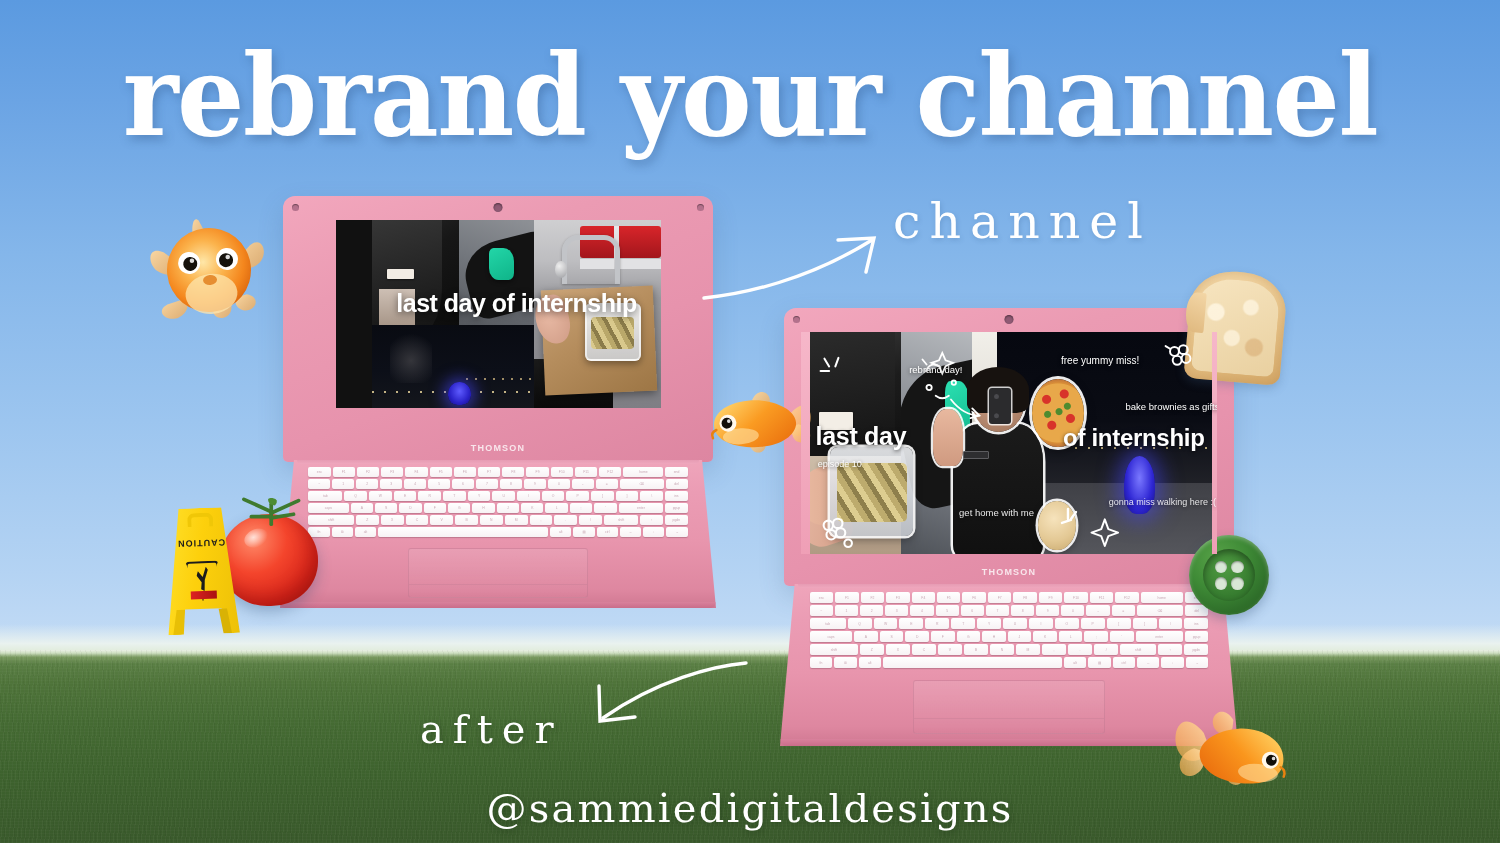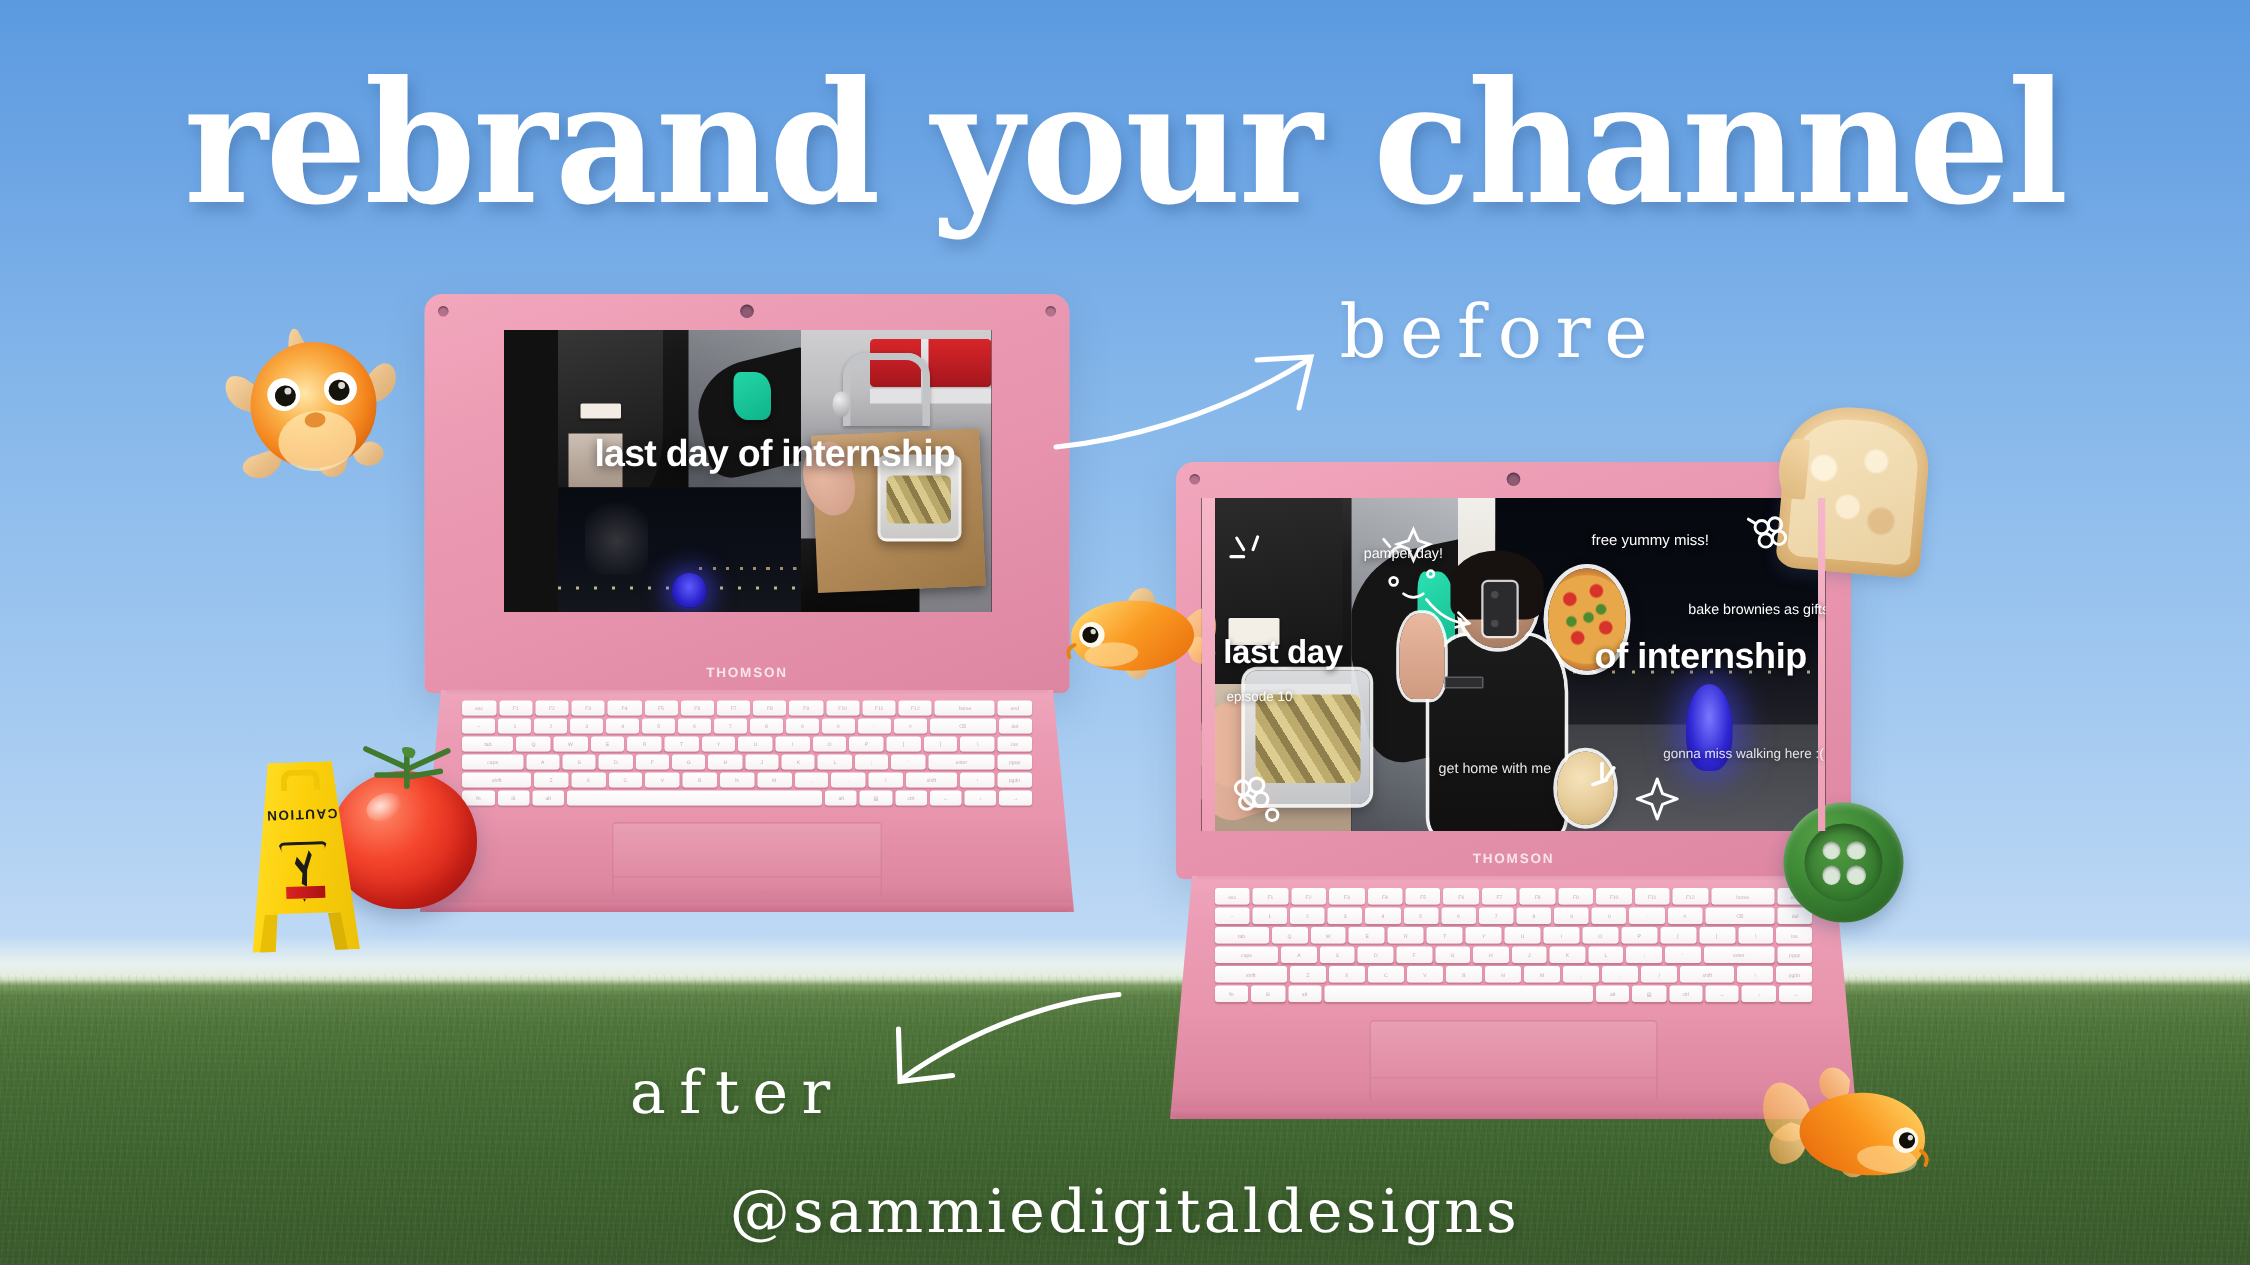--- a/index.html
+++ b/index.html
@@ -640,24 +640,24 @@
             <path d="M20 6 l4 11 11 4 -11 4 -4 11 -4-11 -11-4 11-4z"></path>
           </svg>
           <svg class="doodle" style="left:34%;top:29%;width:12%;height:12%;" viewBox="0 0 40 30" fill="none" stroke="#fff" stroke-width="2" stroke-linecap="round">
             <path d="M2 4 q14 18 32 18"></path>
               <path d="M26 14 l8 8 -10 3"></path>
           </svg>
 
           <div class="ta-bordL"></div>
           <div class="ta-bordR"></div>
 
-          <div class="ta-txt" style="left:3.5%; top:40.5%; font-size:22px; font-weight:700; letter-spacing:-.3px;">last day</div>
+          <div class="ta-txt" style="left:3.5%; top:40.5%; font-size:25px; font-weight:700; letter-spacing:-.3px;">last day</div>
           <div class="ta-txt" style="left:63%; top:41.5%; font-size:24px; font-weight:700; letter-spacing:-.3px;">of internship</div>
           <div class="ta-txt" style="left:4%; top:57%; font-size:9px; opacity:.92;">episode 10</div>
-          <div class="ta-txt" style="left:26%; top:14.5%; font-size:9.5px;">pamper day!</div>
+          <div class="ta-txt" style="left:26%; top:14.5%; font-size:9.5px;">rebrand day!</div>
           <div class="ta-txt" style="left:62.5%; top:10.5%; font-size:10px;">free yummy miss!</div>
           <div class="ta-txt" style="left:78%; top:31%; font-size:9.5px;">bake brownies as gifts</div>
           <div class="ta-txt" style="left:38%; top:79%; font-size:9.5px; opacity:.9;">get home with me</div>
           <div class="ta-txt" style="left:74%; top:74.5%; font-size:9px; opacity:.85;">gonna miss walking here :(</div>
         </div>
       </div>
 
       <div class="brandbar" style="height:28px;">
         <span style="font-size:9px;">THOMSON</span>
       </div>
@@ -762,21 +762,21 @@
             <span class="key kgl">←</span>
             <span class="key kgl">↓</span>
             <span class="key kgl">→</span>
           </div>
       </div>
       <div class="trackpad" style="top:96px; width:192px; height:54px;"></div>
       <div class="front-lip" style="height:7px;"></div>
     </div>
   </div>
 
-  <div class="label-serif" id="label-before">before</div>
+  <div class="label-serif" id="label-before">channel</div>
   <svg class="arrow" id="arrow-before" viewBox="0 0 190 70" fill="none" stroke="#ffffff" stroke-width="3.4" stroke-linecap="round">
     <path d="M4 66 C44 62, 108 48, 172 8"></path>
     <path d="M138 8 L174 6 L166 40"></path>
   </svg>
 
   <div class="label-serif" id="label-after">after</div>
   <svg class="arrow" id="arrow-after" viewBox="0 0 165 75" fill="none" stroke="#ffffff" stroke-width="3.4" stroke-linecap="round">
     <path d="M161 3 C128 6, 72 20, 18 58"></path>
     <path d="M14 26 L15 61 L50 57"></path>
   </svg>

